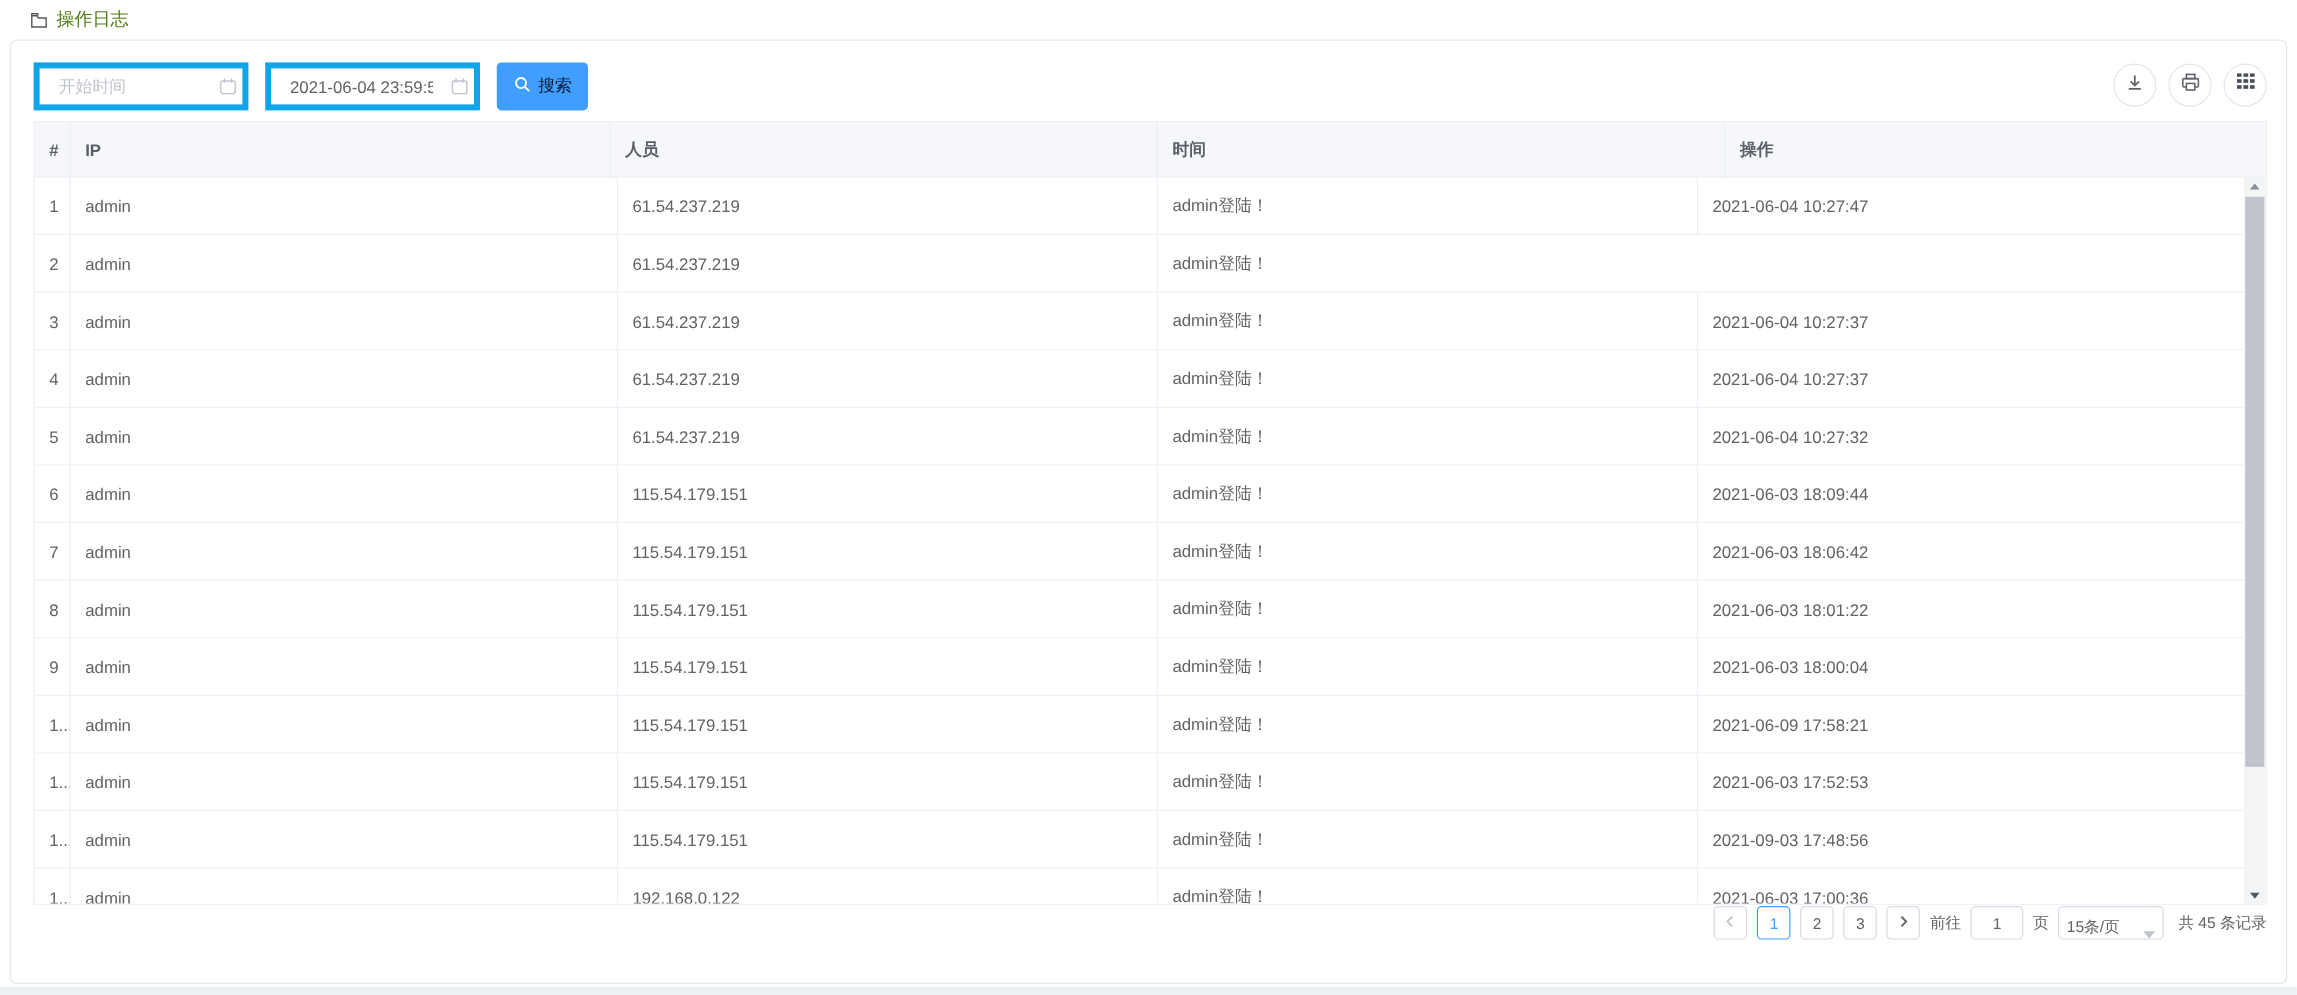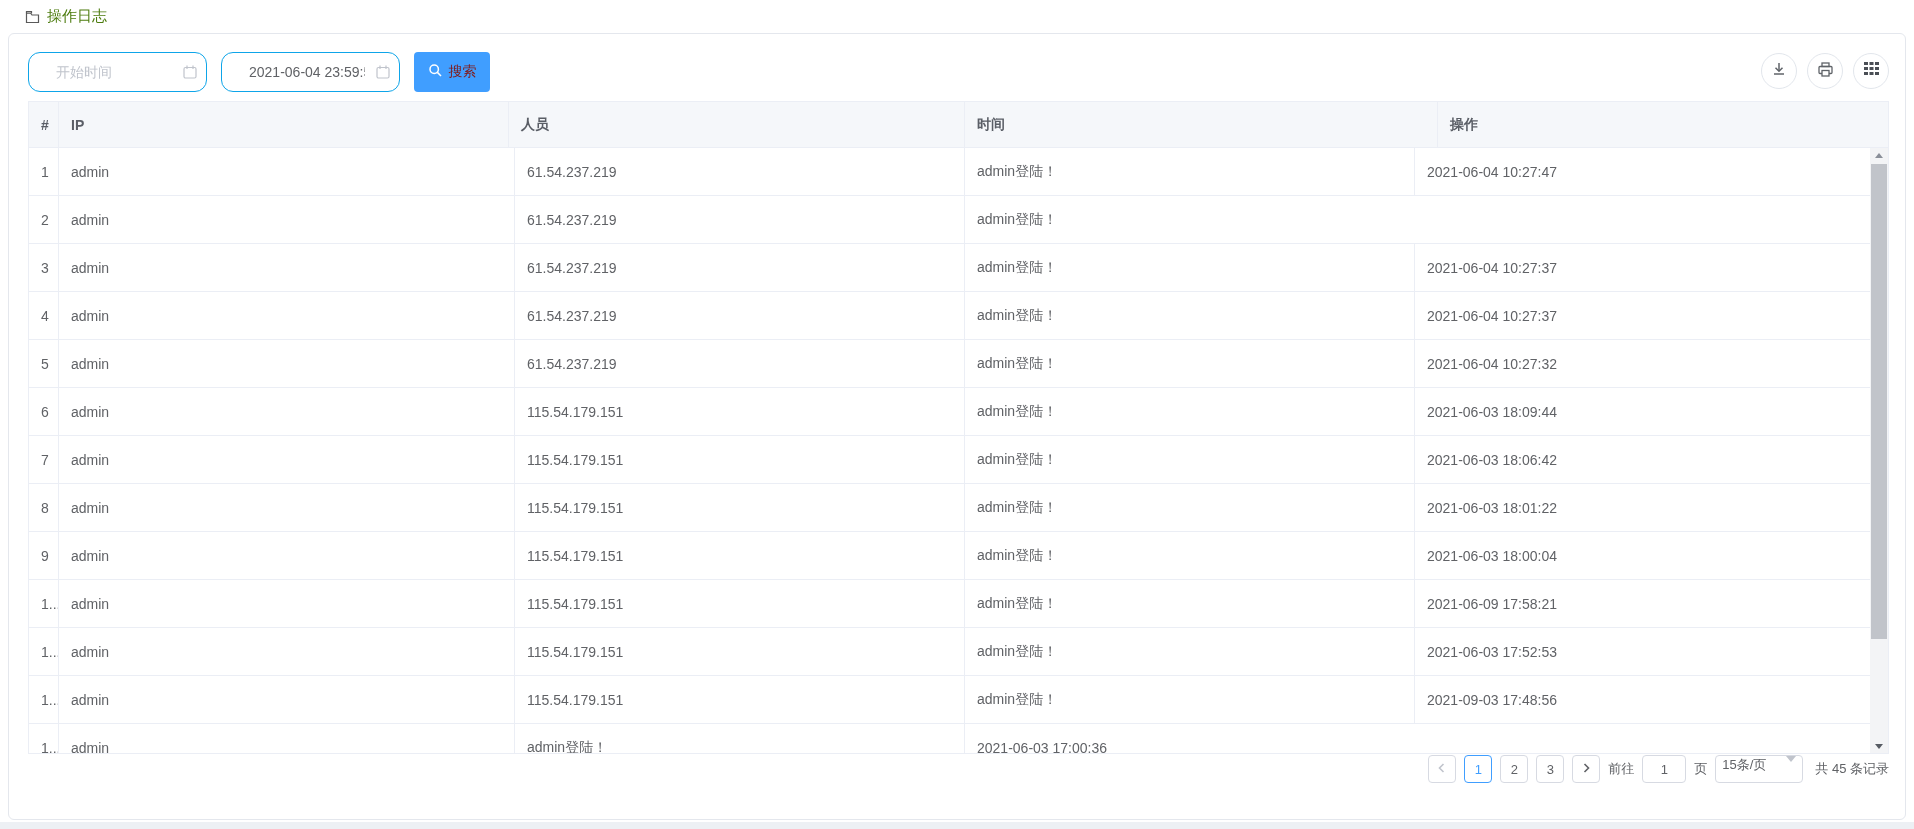--- a/index.html
+++ b/index.html
@@ -9,27 +9,27 @@
   .page-title { position:absolute; left:8px; top:7px; display:flex; align-items:center;
     gap:7px; font-size:15px; color:#4d7c0f;margin-left:17px; }
   .page-title svg { display:block; }
 
   .card { position:absolute; left:8px; top:33px; width:1898px; height:787px;
     background:#fff; border:1px solid #e4e7ed; border-radius:6px; }
 
   
   .toolbar { position:absolute; left:19px; top:18px; height:40px; display:flex; gap:14px; }
   .date-wrap { position:relative; width:179px; height:40px; }
-  .date-wrap input { width:100%; height:100%; border:1px solid #0ea5e9; border-radius:12px;
-    padding:0 34px 0 27px; font-size:14px; color:#606266; outline:none;
+  .date-wrap input { width:100%; height:100%; border:5px solid #0ea5e9; border-radius:0;
+    padding:0 34px 0 16px; font-size:14px; color:#606266; outline:none;
     font-family:"Liberation Sans","DejaVu Sans",sans-serif; }
   .date-wrap input::placeholder { color:#c0c4cc; }
   .cal-icon { position:absolute; right:9px; top:12px; pointer-events:none; }
   .btn-search { width:76px; height:40px; background:#409eff; border:none; border-radius:4px;
-    color:#7f1d1d; font-size:14px; display:flex; align-items:center; justify-content:center;
+    color:#0f172a; font-size:14px; display:flex; align-items:center; justify-content:center;
     gap:6px; cursor:pointer; font-family:inherit; }
 
   .icon-actions { position:absolute; top:19px; right:16px; display:flex; gap:10px; }
   .icon-btn { width:36px; height:36px; border-radius:50%; border:1px solid #e2e6ec;
     background:#fff; display:flex; align-items:center; justify-content:center; cursor:pointer; }
 
   
   .log-table { position:absolute; left:19px; top:67px; width:1861px;
     border:1px solid #ebeef5; border-bottom:none; font-size:14px; }
   .thead { display:flex; height:46px; background:#f5f7fa; font-weight:bold; color:#5a5e66;
@@ -61,21 +61,21 @@
   .pagination { position:absolute; right:16px; top:721px; height:28px; display:flex;
     align-items:center; gap:8px; font-size:13px; color:#606266; }
   .pg-btn { min-width:28px; height:28px; border:1px solid #d7dae2; border-radius:4px;
     background:#fff; display:flex; align-items:center; justify-content:center;
     font-size:13px; color:#606266; cursor:pointer; }
   .pg-btn.active { border-color:#409eff; color:#409eff; }
   .goto-input { width:44px; height:28px; border:1px solid #d7dae2; border-radius:4px;
     text-align:center; font-size:13px; color:#606266; outline:none;
     font-family:inherit; }
   .size-select { width:88px; height:28px; border:1px solid #d7dae2; border-radius:4px;
-    background:#fff; display:flex; align-items:flex-start; justify-content:center; gap:20px;
+    background:#fff; display:flex; align-items:flex-end; justify-content:center; gap:20px;
     cursor:pointer; }
   .caret-down { width:0; height:0; border-left:5px solid transparent; border-right:5px solid transparent;
     border-top:6px solid #c0c4cc; }
   .pg-total { margin-left:4px; }
 
   .page-bottom-strip { position:absolute; left:0; top:822px; width:1914px; height:7px; background:#edf0f4; }
 </style>
 </head>
 <body>
 
@@ -260,20 +260,21 @@
     <div class="cell c-num">1...</div>
     <div class="cell c-user">admin</div>
     <div class="cell c-ip">115.54.179.151</div>
     <div class="cell c-op">admin登陆！</div>
     <div class="cell c-time">2021-09-03 17:48:56</div>
   </div>
 
   <div class="row">
     <div class="cell c-num">1...</div>
     <div class="cell c-user">admin</div>
+    <div class="cell c-ip">192.168.0.122</div>
     <div class="cell c-op">admin登陆！</div>
     <div class="cell c-time">2021-06-03 17:00:36</div>
   </div>
 <div class="scrollbar">
         <div class="sb-arrow sb-up">
             <span class="tri-up"></span>
           </div>
         <div class="sb-thumb"></div>
         <div class="sb-arrow sb-down">
             <span class="tri-down"></span>

